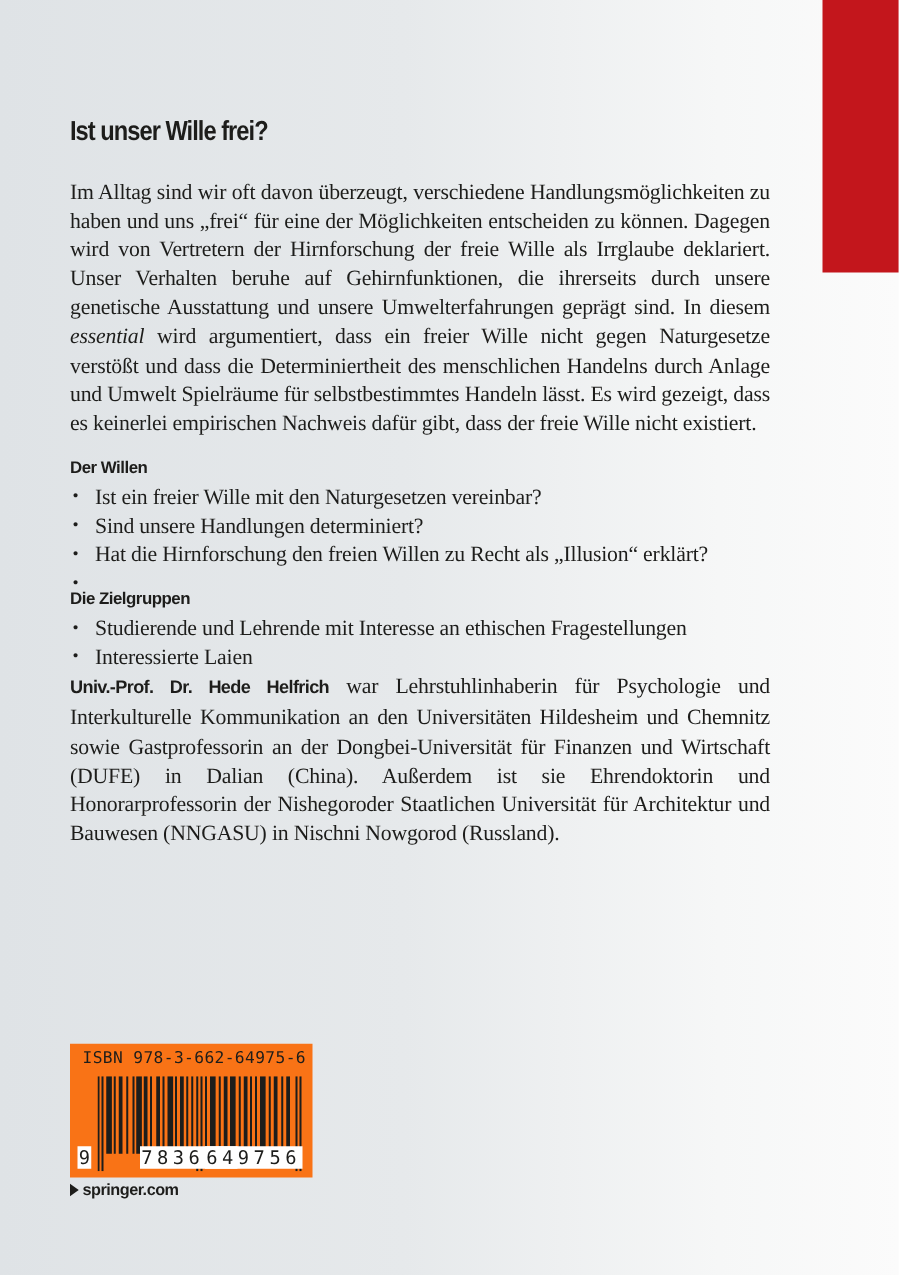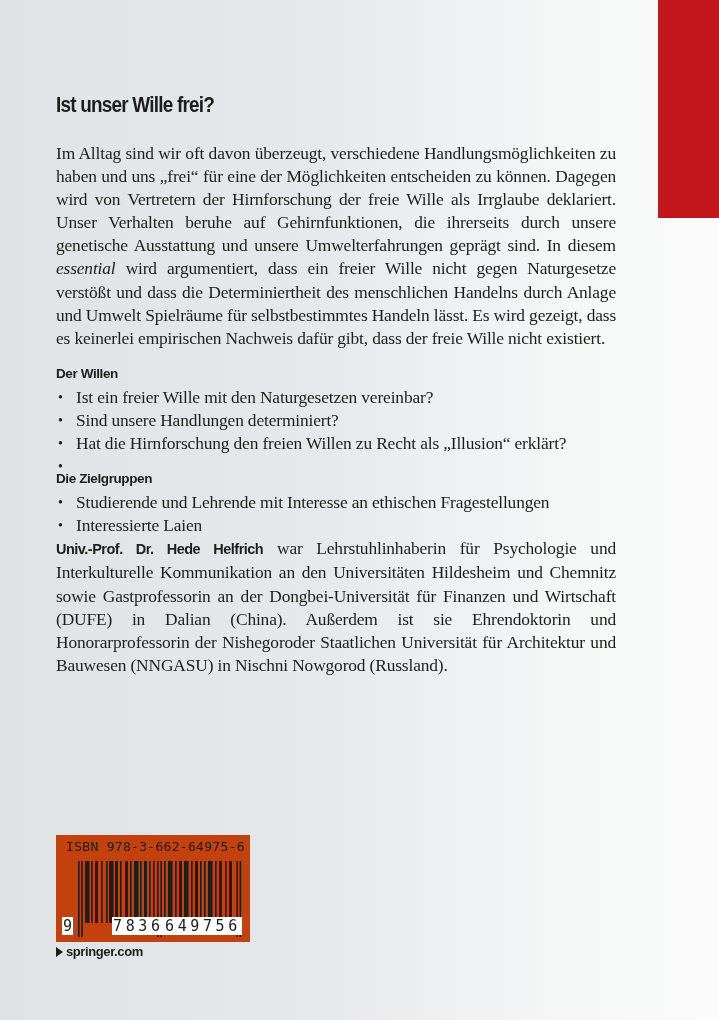--- a/index.html
+++ b/index.html
@@ -39,21 +39,21 @@
     }
     ul.bullets li .dot {
       position: absolute; left: 2px; top: 0; font-size: 14px;
     }
     .author-name {
       font-family: "Liberation Sans", "DejaVu Sans", sans-serif;
       font-weight: bold; font-size: 14.5px; letter-spacing: -0.5px;
     }
     .barcode-box {
       position: absolute; left: 56px; top: 835px; width: 194px; height: 107px;
-      background: #c2410c;
+      background: #f97316;
     }
     .isbn-text {
       position: absolute; left: 10px; top: 4px;
       font-family: "DejaVu Sans Mono", "Liberation Mono", monospace;
       font-size: 13px; letter-spacing: 0.3px; color: #1d1d1b;
     }
     .bars {
       position: absolute; left: 22px; top: 26px; width: 164px; height: 76px;
     }
     .barcode-digits {

